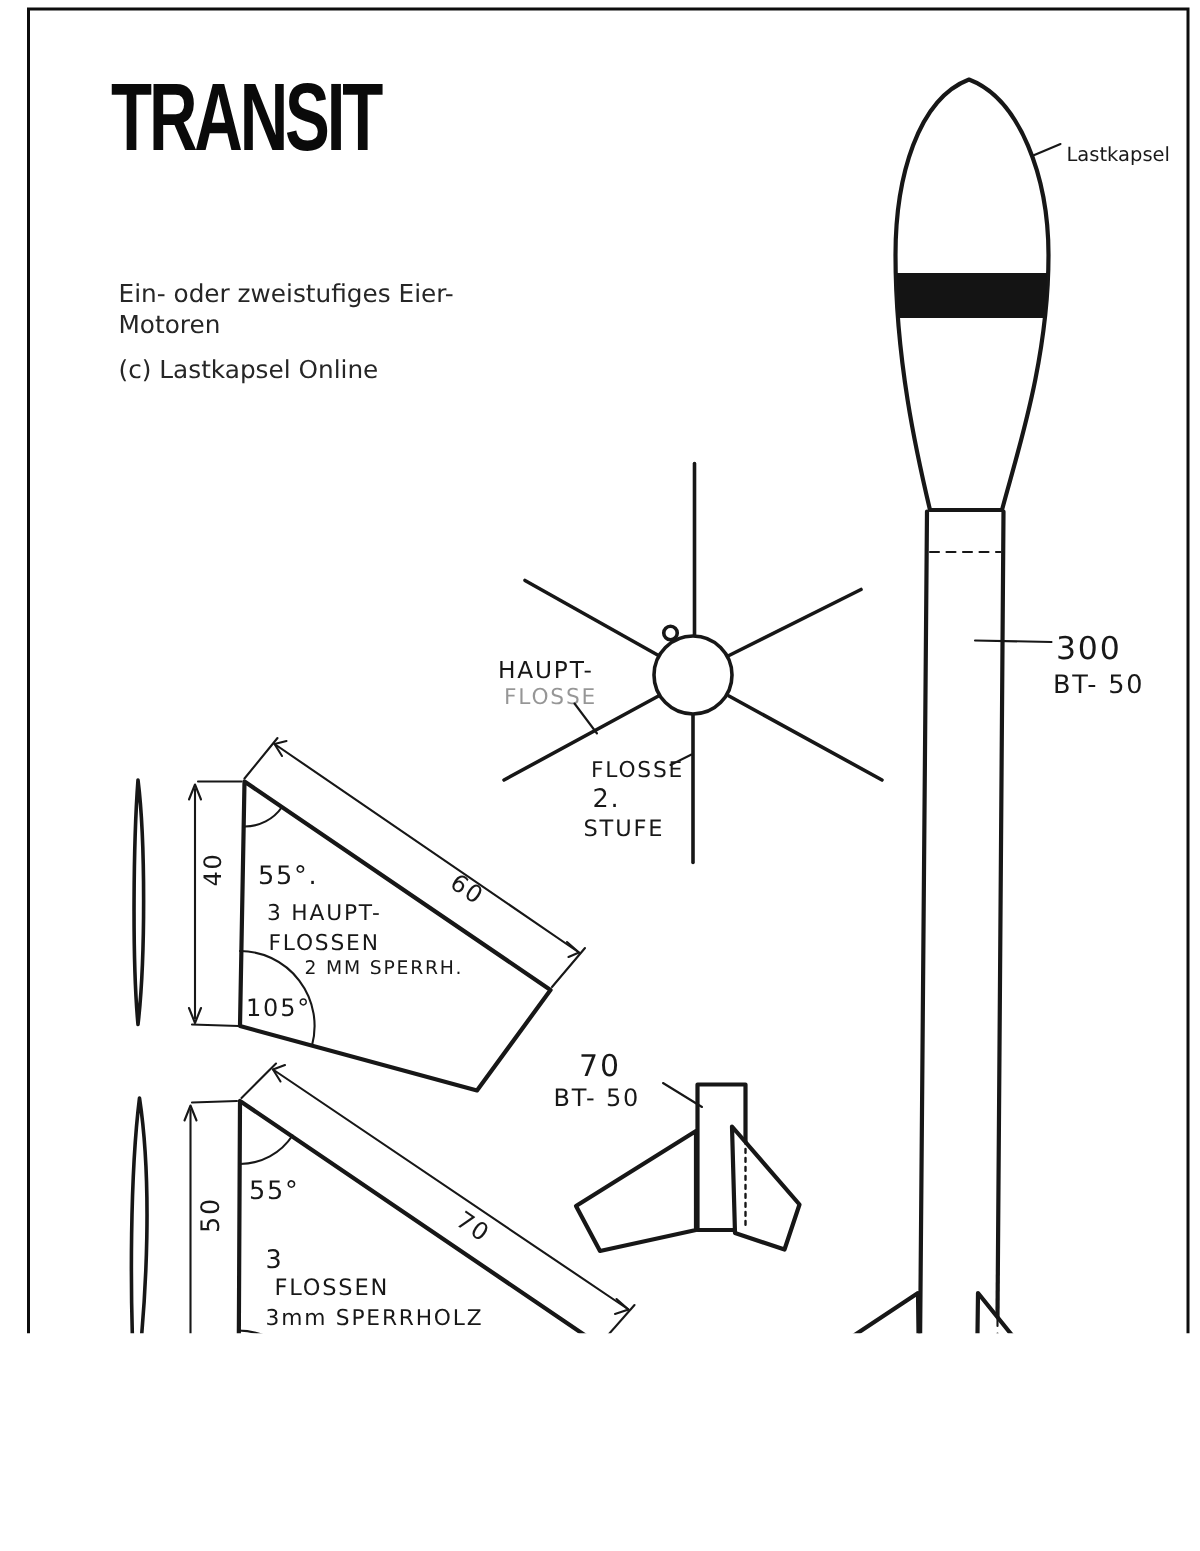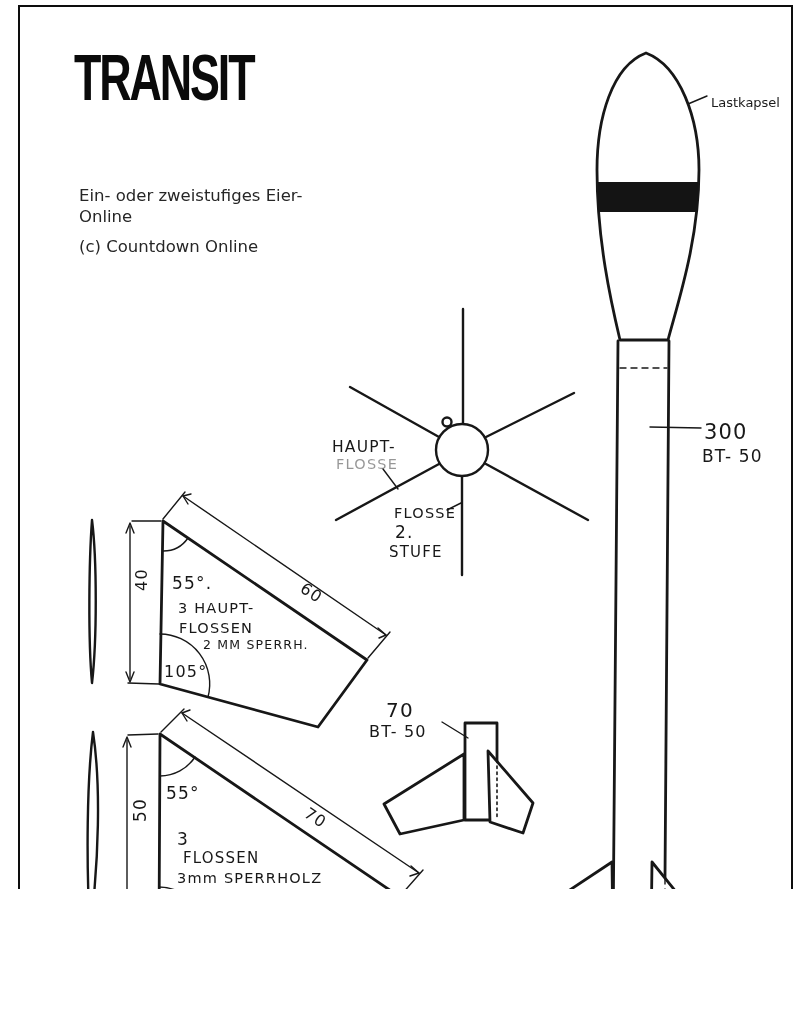--- a/index.html
+++ b/index.html
@@ -27,25 +27,25 @@
 </head>
 <body>
 
 <div class="sheet">
   <div class="frame"></div>
 
   <div class="title">TRANSIT</div>
 
   <div class="subtitle">
     <span>Ein- oder zweistufiges Eier-</span>
-    <span>Online</span>
+    <span>Motoren</span>
   </div>
 
   <div class="credits">
-    <span>(c) Countdown Online</span>
+    <span>(c) Lastkapsel Online</span>
   </div>
 
   <svg width="800" height="1034" viewBox="0 0 800 1034">
 
     <g>
 
       <path class="ink bold fillw" d="M646,53 C612,66 597,118 597,170 C597,240 611,302 620,340 L668,340 C678,302 699,240 699,170 C699,118 680,66 646,53 Z"></path>
       <rect x="598" y="182" width="100" height="30" fill="#141414"></rect>
       <path class="ink thin" d="M688,104 L707,96"></path>
       <text class="print" x="711" y="107" font-size="13">Lastkapsel</text>

